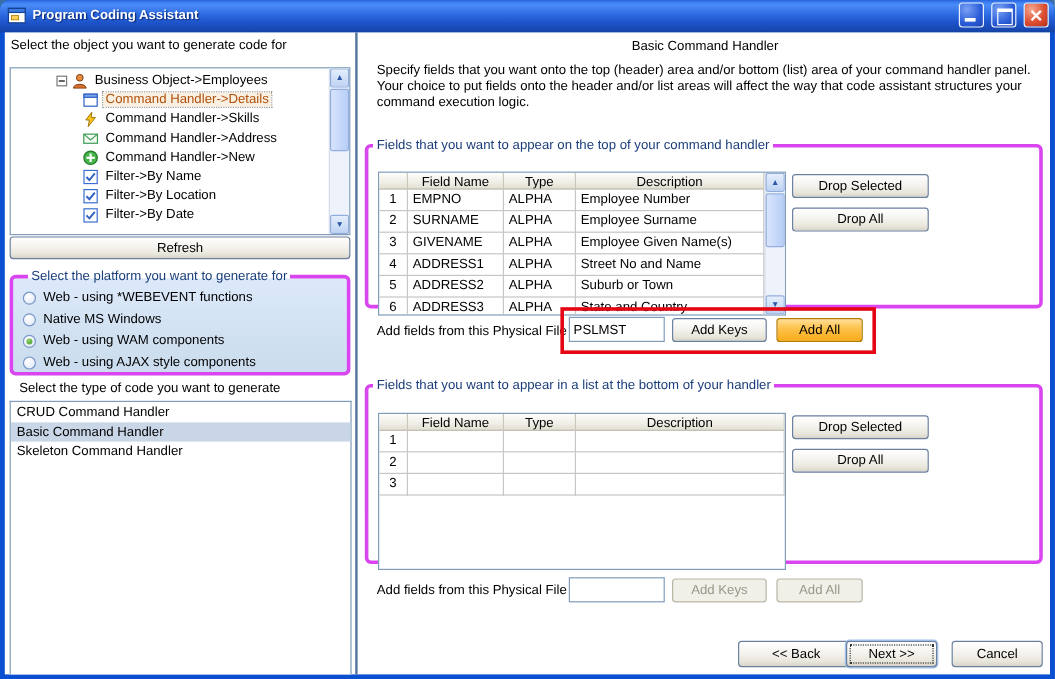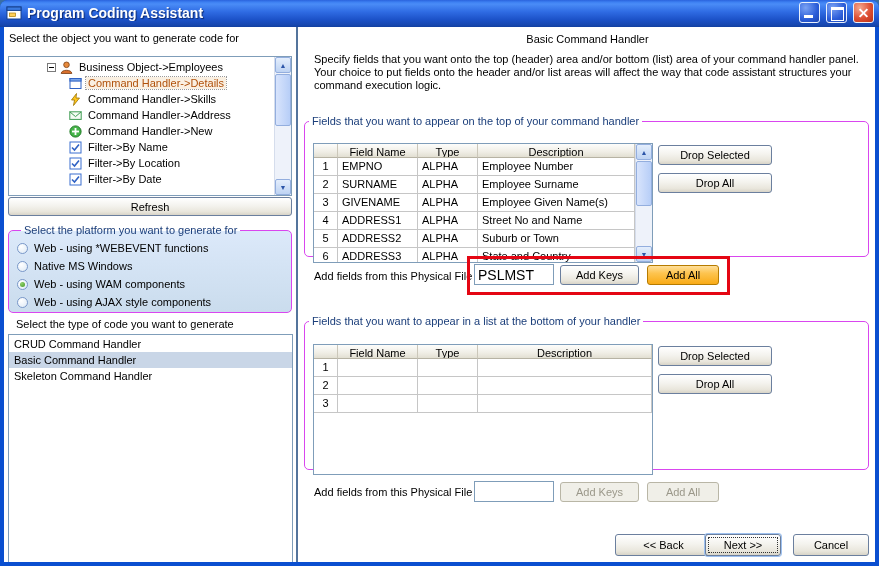--- a/index.html
+++ b/index.html
@@ -2,21 +2,21 @@
 <html><head>
 <meta charset="utf-8">
 <style>
   *{box-sizing:border-box;margin:0;padding:0;}
   html,body{width:879px;height:566px;}
   body{font-family:"Liberation Sans",sans-serif;font-size:11px;color:#000;background:#3a6ea5;}
 
   .window{position:absolute;top:0;left:0;width:879px;height:566px;background:#0a4fd0;border-radius:8px 8px 0 0;overflow:hidden;}
   .titlebar{position:absolute;top:0;left:0;right:0;height:27px;display:flex;align-items:center;gap:5px;padding:0 5px 2px 6px;
     background:linear-gradient(180deg,#2a63dd 0%,#3d80f2 8%,#4a8cf7 15%,#2e6ae2 45%,#1c52c8 72%,#1747b0 92%,#1240a0 100%);}
-  .title-text{color:#fff;font-weight:bold;font-size:14px;text-shadow:1px 1px 1px #0d2a70;flex:1;white-space:nowrap;overflow:hidden;}
+  .title-text{color:#fff;font-weight:bold;font-size:11px;text-shadow:1px 1px 1px #0d2a70;flex:1;white-space:nowrap;overflow:hidden;}
   .app-icon{width:16px;height:16px;display:inline-flex;}
   .win-btn{width:21px;height:21px;border:1px solid #e8f0fc;border-radius:3px;position:relative;flex:0 0 21px;margin-left:1px;}
   .btn-min,.btn-max{background:radial-gradient(circle at 30% 25%,#7aa2f4,#2a5cd8 60%,#1c45b0);}
   .btn-close{background:radial-gradient(circle at 30% 25%,#f5a88f,#dd4f33 55%,#b93016);}
   .btn-min::before{content:"";position:absolute;left:4px;bottom:4px;width:9px;height:3px;background:#fff;}
   .btn-max::before{content:"";position:absolute;left:4px;top:4px;width:11px;height:10px;border:1px solid #fff;border-top-width:3px;}
   .btn-close::before,.btn-close::after{content:"";position:absolute;left:4px;top:9px;width:11px;height:2px;background:#fff;}
   .btn-close::before{transform:rotate(45deg);}
   .btn-close::after{transform:rotate(-45deg);}
 
@@ -38,21 +38,21 @@
 
   .xp-btn{display:flex;align-items:center;justify-content:center;text-align:center;
     background:linear-gradient(180deg,#ffffff 0%,#f4f3ee 45%,#e9e6dc 80%,#d8d4c8 100%);
     border:1px solid #6b7f9e;border-radius:3px;color:#000;cursor:default;white-space:nowrap;}
   .xp-btn.disabled{color:#9b988a;background:#f0efe8;border-color:#b9b6a6;}
   .xp-btn.gold{background:linear-gradient(180deg,#ffdf9a 0%,#fdc44f 40%,#f9ab17 100%);border-color:#b67b00;}
   .xp-btn.focused{outline:1px dotted #333;outline-offset:-4px;box-shadow:0 0 0 1px #9ec1f0;}
 
   .refresh-btn{position:absolute;top:170px;left:4px;width:284px;height:19px;}
 
-  fieldset{border:1px solid #d946ef;border-radius:5px;}
+  fieldset{border:3px solid #d946ef;border-radius:5px;}
   legend{font-size:11px;color:#1b3e7a;padding:0 3px;margin-left:4px;}
   .platform-group{position:absolute;top:197px;left:4px;width:284px;height:89px;padding:3px 6px 0 8px;
     background:linear-gradient(180deg,#dce9fa,#cadced);}
   .radio-row{display:flex;align-items:center;gap:6px;height:18px;}
   .radio{width:11px;height:11px;border:1px solid #7a98c9;border-radius:50%;
     background:radial-gradient(circle at 35% 30%,#fff,#dce8f5);position:relative;flex:0 0 11px;}
   .radio.checked::after{content:"";position:absolute;inset:2px;border-radius:50%;
     background:radial-gradient(circle at 35% 30%,#8ed06a,#4a9a28);}
 
   .code-type-header{position:absolute;top:291px;left:12px;white-space:nowrap;}
@@ -95,21 +95,21 @@
   .c-type{width:60px;flex:0 0 60px;}
   .c-desc{flex:1;}
 
   .dropsel1{position:absolute;left:353px;top:18px;width:114px;height:20px;}
   .dropall1{position:absolute;left:353px;top:46px;width:114px;height:20px;}
   .dropsel2{position:absolute;left:353px;top:19px;width:114px;height:20px;}
   .dropall2{position:absolute;left:353px;top:47px;width:114px;height:20px;}
 
   .add-label1{position:absolute;top:243px;left:14px;white-space:nowrap;}
   .add-label2{position:absolute;top:459px;left:14px;white-space:nowrap;}
-  .pf-input{position:absolute;width:80px;height:21px;border:1px solid #7f9db9;font-family:"Liberation Sans",sans-serif;font-size:14px;padding:2px 3px;background:#fff;}
+  .pf-input{position:absolute;width:80px;height:21px;border:1px solid #7f9db9;font-family:"Liberation Sans",sans-serif;font-size:11px;padding:2px 3px;background:#fff;}
   .pf-input1{left:174px;top:237px;}
   .pf-input2{left:174px;top:454px;}
   .addkeys1{position:absolute;left:260px;top:238px;width:79px;height:20px;}
   .addall1{position:absolute;left:347px;top:238px;width:72px;height:20px;}
   .addkeys2{position:absolute;left:260px;top:455px;width:79px;height:20px;}
   .addall2{position:absolute;left:347px;top:455px;width:72px;height:20px;}
 
   .red-rect{position:absolute;left:167px;top:229px;width:263px;height:39px;border:3px solid #e40613;pointer-events:none;}
 
   .back-btn{position:absolute;left:315px;top:507px;width:97px;height:22px;}

